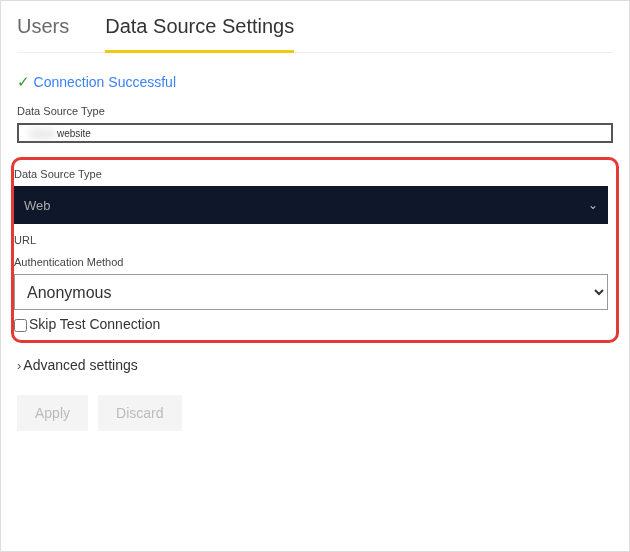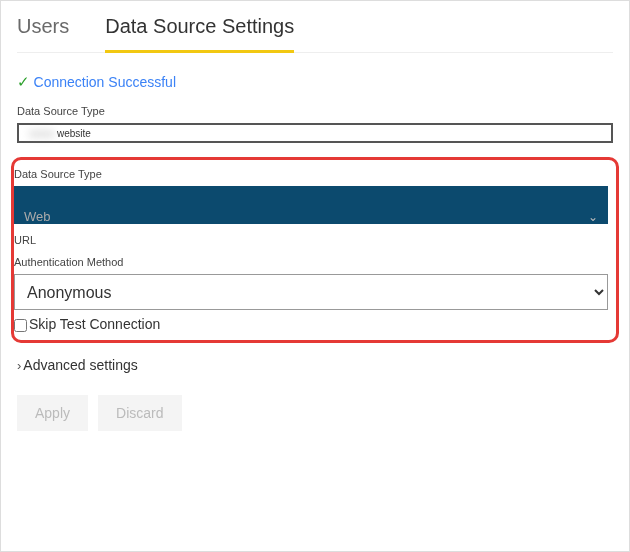--- a/index.html
+++ b/index.html
@@ -69,27 +69,27 @@
     border: 3px solid #e53935;
     border-radius: 10px;
     padding: 6px 8px 8px 0;
     margin-top: 14px;
     margin-left: -6px;
     margin-right: -6px;
   }
   .disabled-field {
     width: 100%;
     height: 38px;
-    background: #0c4a6e;
+    background: #0f172a;
     border: none;
     padding: 0 10px;
     font-size: 13px;
     color: #aaa;
     display: flex;
-    align-items: flex-end;
+    align-items: center;
     position: relative;
   }
   .chevron {
     position: absolute;
     right: 10px;
     color: #bbb;
     font-size: 12px;
   }
   .select-field {
     width: 100%;

